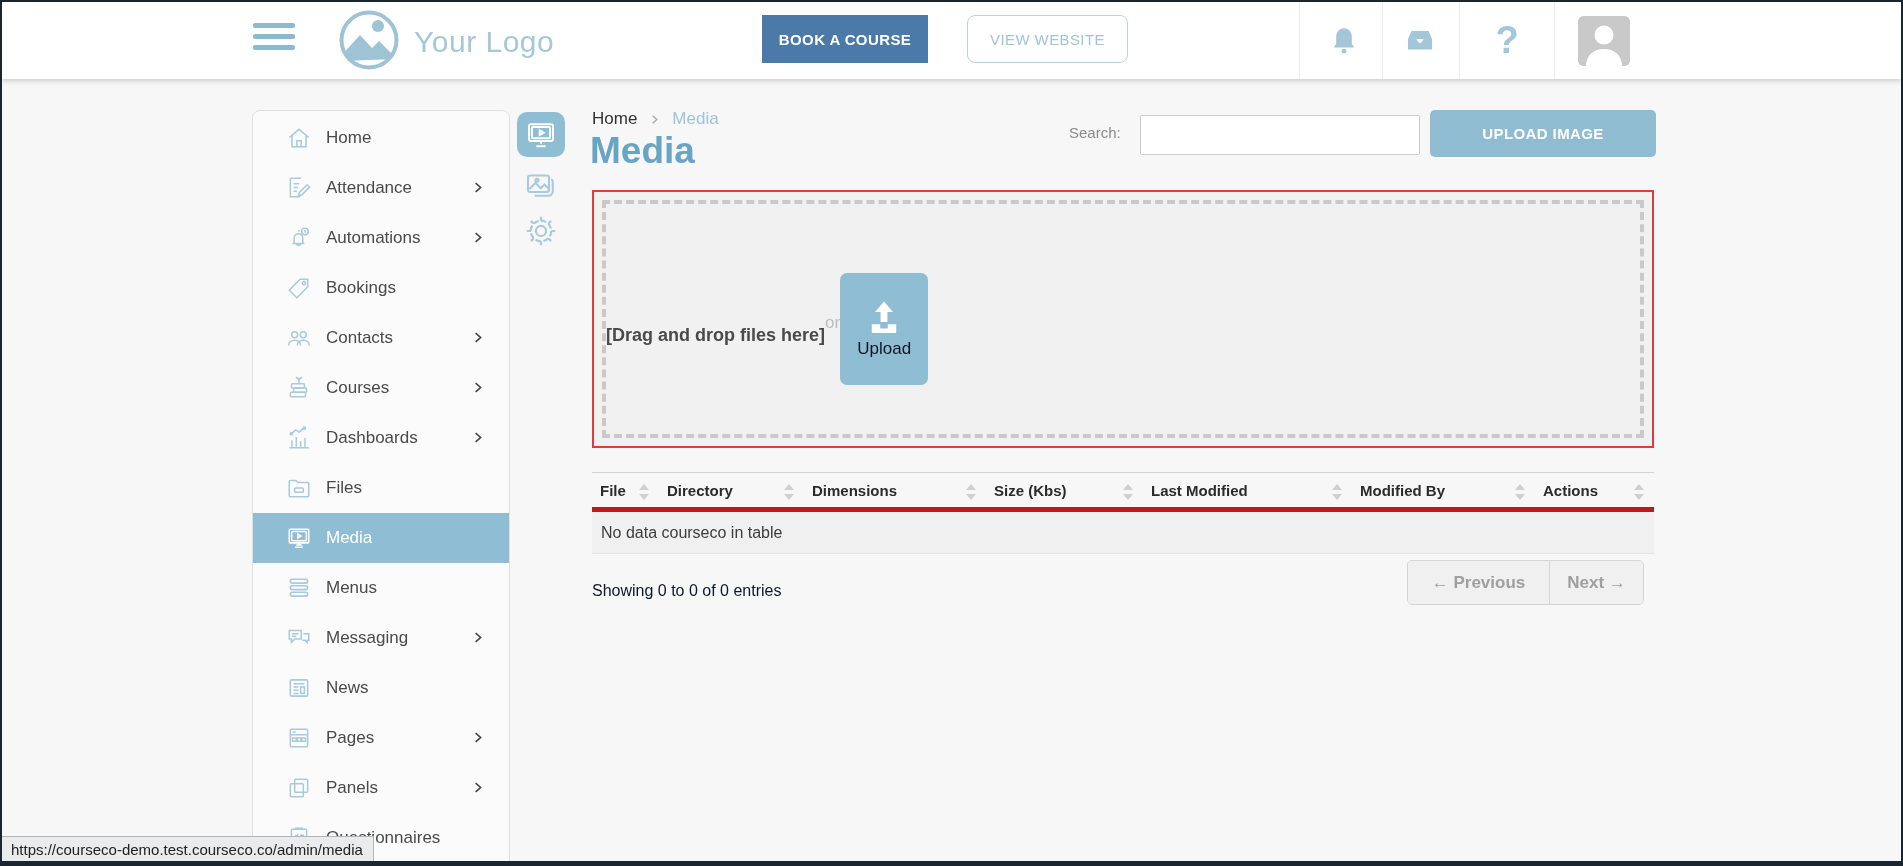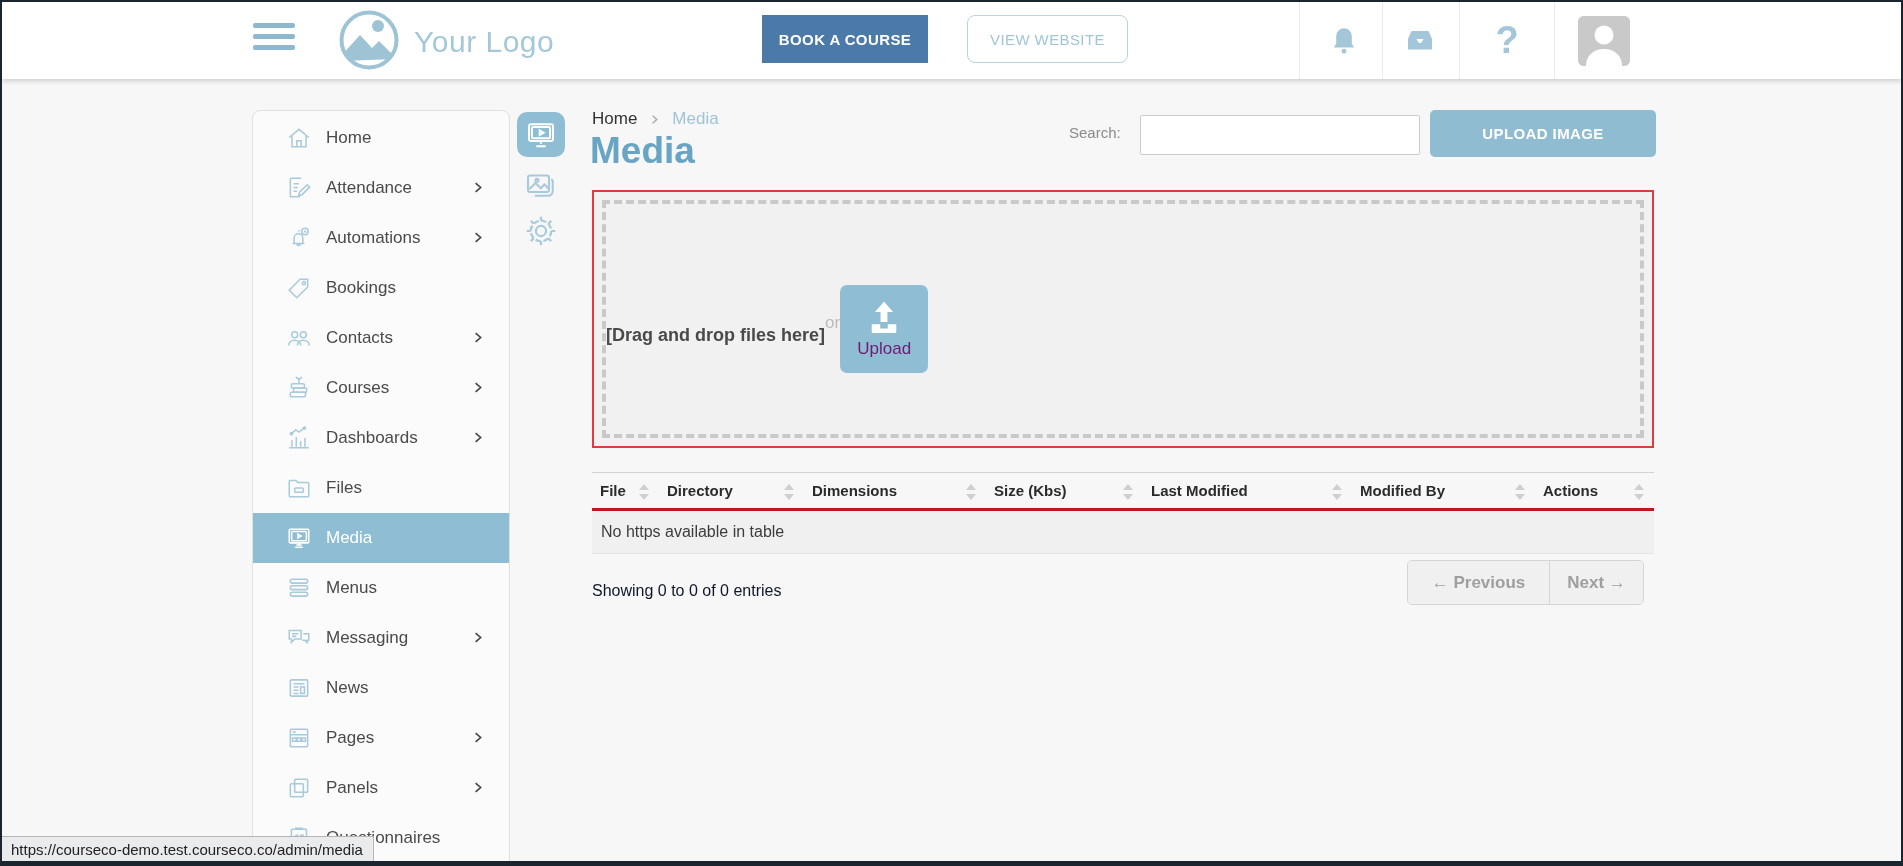--- a/index.html
+++ b/index.html
@@ -56,28 +56,28 @@
   .btn-upload-image { position:absolute; left:1428px; top:108px; width:226px; height:47px;
                       background:#90bcd2; color:#fff; border:none; border-radius:5px;
                       font-size:15px; font-weight:bold; letter-spacing:.4px; cursor:pointer; font-family:inherit; }
 
   .dropzone { position:absolute; left:590px; top:188px; width:1062px; height:258px;
               background:#f1f1f1; border:2px solid #e23b3b; }
   .dropzone-inner { position:absolute; inset:8px; border:4px dashed #c9c9c9;
                     display:flex; flex-direction:row; align-items:center; }
   .dz-instruction { margin-top:32px; font-size:18px; font-weight:bold; color:#4a4a4a; }
   .dz-or { margin-top:8px; font-size:17px; color:#bcbcbc; }
-  .btn-upload { margin-top:20px; width:88px; height:88px; background:#8fbdd3; border:none; border-radius:7px;
-                color:#701a75; font-size:17px; cursor:pointer; display:flex; flex-direction:column;
+  .btn-upload { margin-top:20px; width:88px; height:112px; background:#8fbdd3; border:none; border-radius:7px;
+                color:#0f172a; font-size:17px; cursor:pointer; display:flex; flex-direction:column;
                 align-items:center; justify-content:center; gap:4px; font-family:inherit; }
 
   
   .media-table { position:absolute; left:590px; top:470px; width:1062px; border-collapse:collapse; }
   .media-table th { text-align:left; font-size:15px; font-weight:bold; color:#2b2b2b;
-                    border-top:1px solid #d2d2d2; border-bottom:3px solid #b91c1c;
+                    border-top:1px solid #d2d2d2; border-bottom:5px solid #b91c1c;
                     height:37px; padding-left:8px; cursor:pointer; position:relative; }
   .sort { position:absolute; right:10px; top:9px; width:10px; height:20px; }
   .sort::before, .sort::after { content:""; position:absolute; left:0; border-left:5px solid transparent; border-right:5px solid transparent; }
   .sort::before { top:2px; border-bottom:6px solid #cfcfcf; }
   .sort::after { bottom:2px; border-top:6px solid #cfcfcf; }
   .empty-row td { background:#f0f0f1; height:44px; font-size:16px; color:#3c3c3c; padding-left:9px;
                   border-bottom:1px solid #e4e4e4; }
 
   .table-summary { position:absolute; left:590px; top:580px; font-size:16px; color:#0f172a; }
   .pagination { position:absolute; left:1405px; top:558px; height:45px; display:flex;
@@ -372,21 +372,21 @@
         <th style="width:145px"><span>Directory</span><span class="sort"></span></th>
         <th style="width:182px"><span>Dimensions</span><span class="sort"></span></th>
         <th style="width:157px"><span>Size (Kbs)</span><span class="sort"></span></th>
         <th style="width:209px"><span>Last Modified</span><span class="sort"></span></th>
         <th style="width:183px"><span>Modified By</span><span class="sort"></span></th>
         <th><span>Actions</span><span class="sort"></span></th>
       </tr>
     </thead>
     <tbody>
       <tr class="empty-row">
-        <td colspan="7">No https available in table</td>
+        <td colspan="7">No data courseco in table</td>
       </tr>
     </tbody>
   </table>
 
   <div class="table-summary">Showing 0 to 0 of 0 entries</div>
 
   <div class="pagination">
     <button class="page-btn prev">← Previous</button>
     <button class="page-btn next">Next →</button>
   </div>

